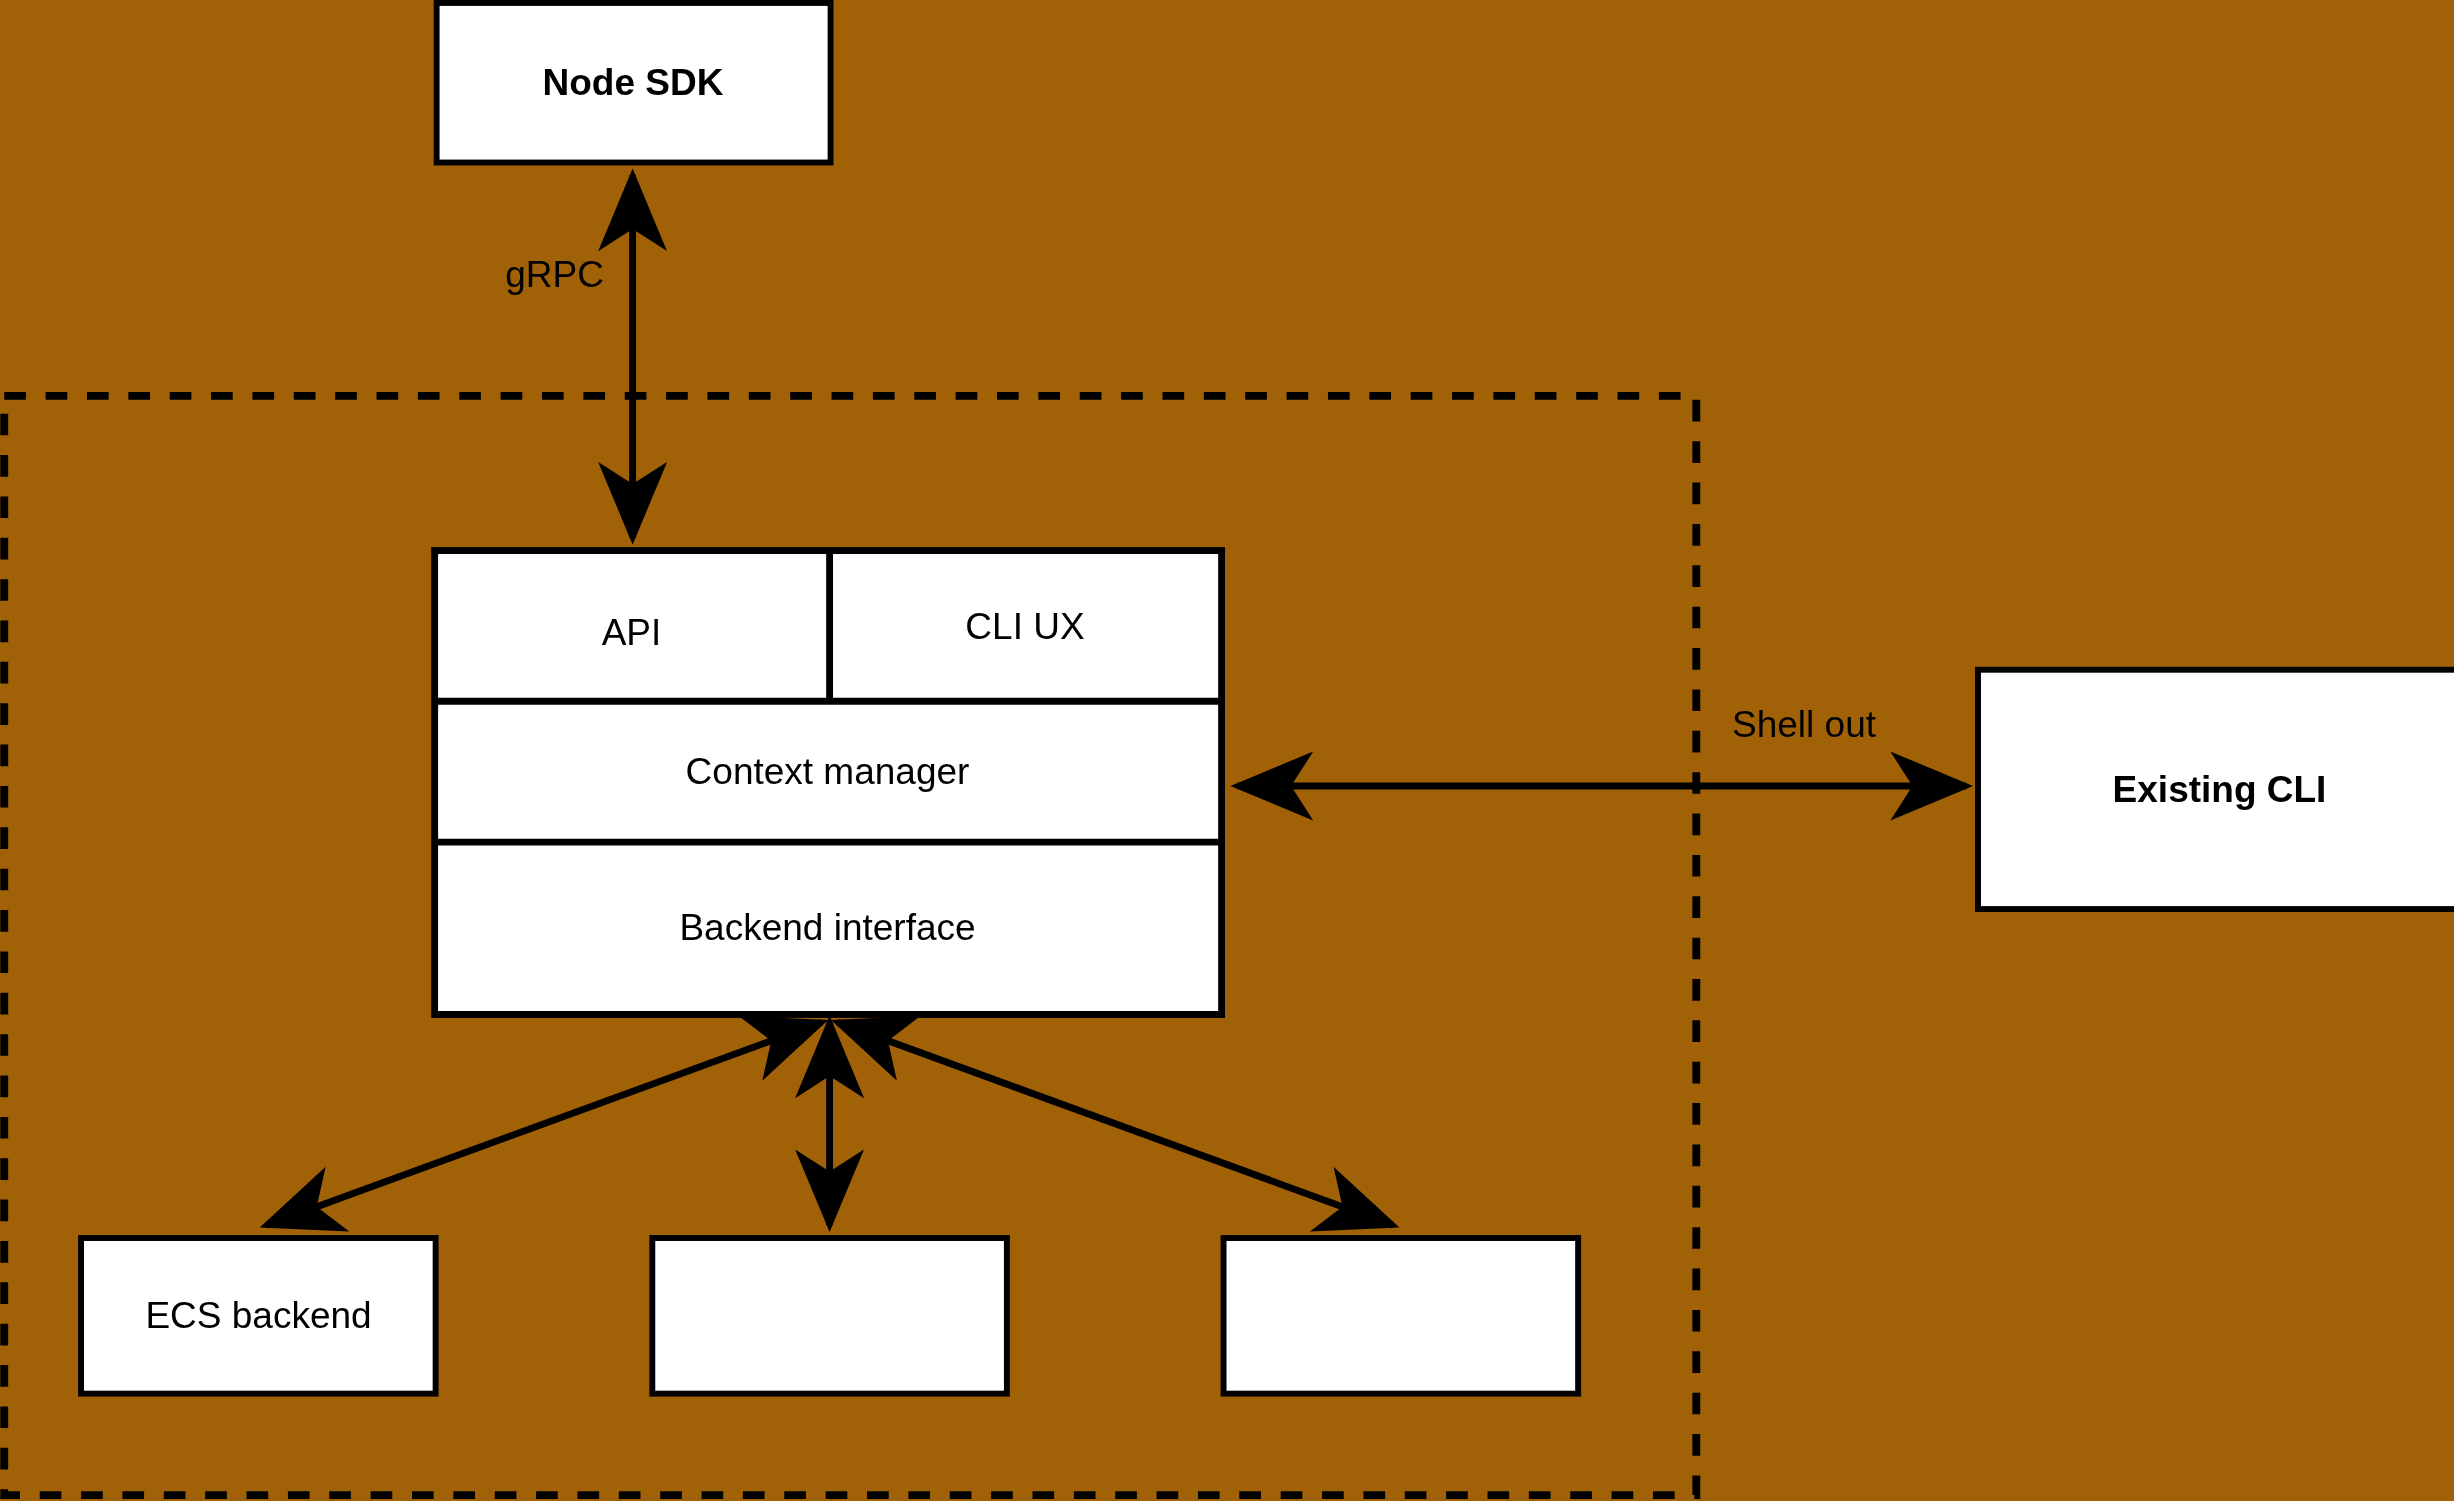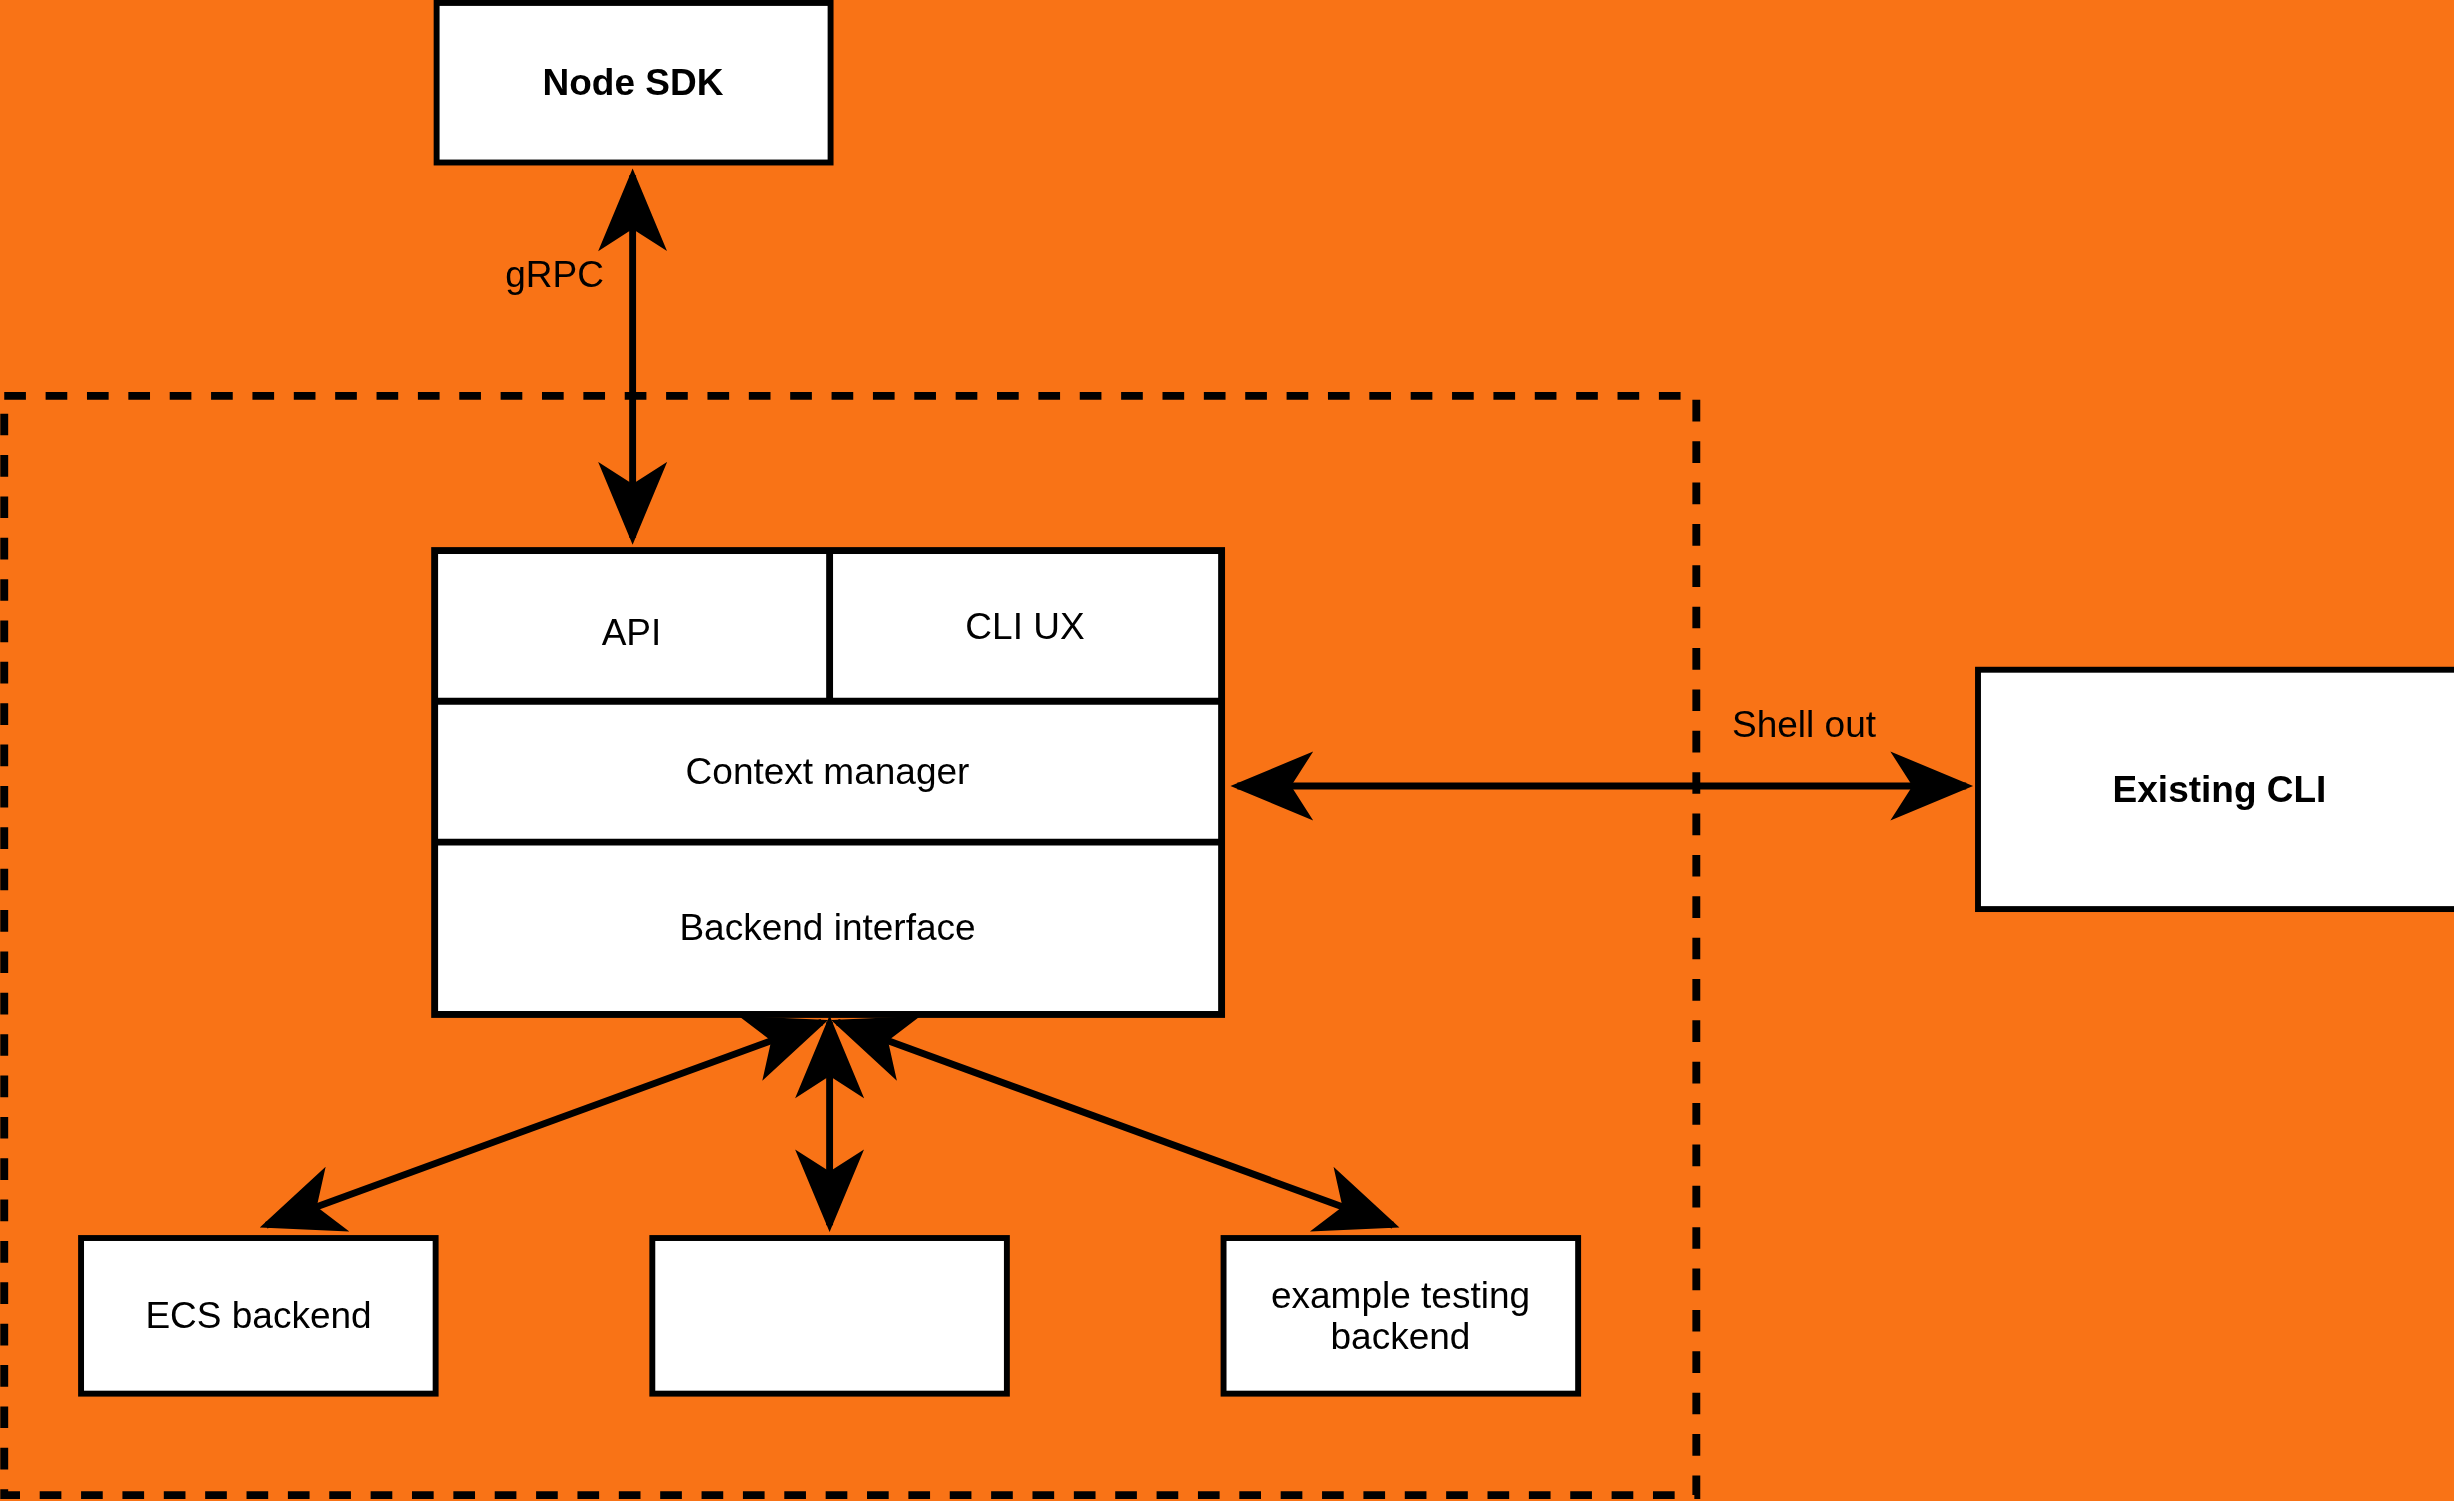--- a/index.html
+++ b/index.html
@@ -4,21 +4,21 @@
 <style>
   html, body {
     margin: 0;
     padding: 0;
     background: #ffffff;
   }
   #canvas {
     position: relative;
     width: 2455px;
     height: 1501px;
-    background: #f97316;
+    background: #a16207;
     font-family: "Liberation Sans", sans-serif;
     overflow: hidden;
   }
   #vector-layer {
     position: absolute;
     left: 0;
     top: 0;
     width: 2455px;
     height: 1501px;
   }
@@ -112,17 +112,15 @@
   <div class="lbl vcenter" id="label-backend-if">Backend interface</div>
 
 
   <div class="lbl" id="label-shell-out">Shell out</div>
 
   <div class="lbl bold vcenter" id="label-existing-cli">Existing CLI</div>
 
   <div class="lbl vcenter" id="label-ecs">ECS backend</div>
 
 
-  <div class="lbl vcenter wrap" id="label-example">example testing
-backend</div>
 
 </div>
 
 
 </body></html>

